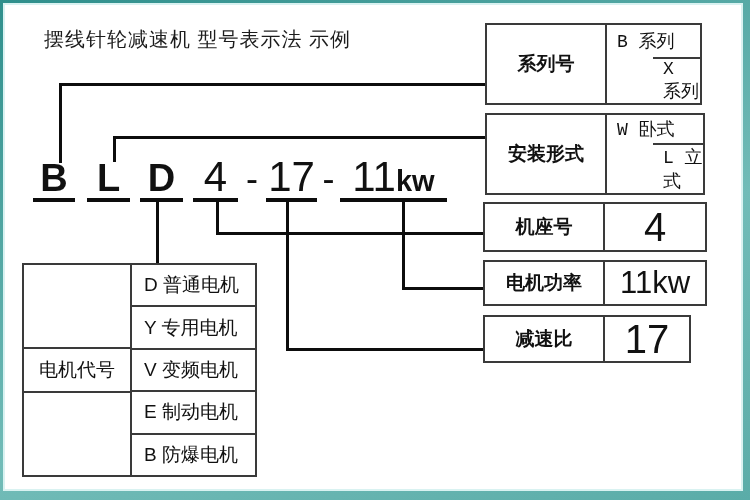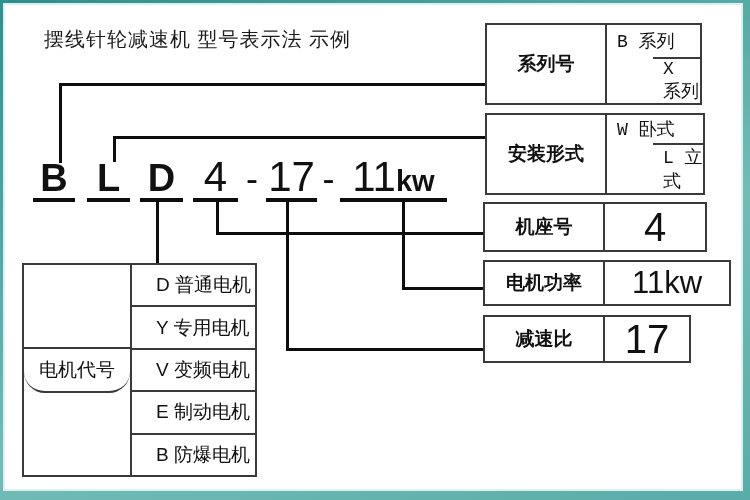--- a/index.html
+++ b/index.html
@@ -51,42 +51,42 @@
   .v-ratio{left:286px;top:202px;width:3px;height:149px;}
   .h-ratio{left:286px;top:348px;width:197px;height:3px;}
   .v-power{left:402px;top:202px;width:3px;height:88px;}
   .h-power{left:402px;top:287px;width:81px;height:3px;}
 
   
   .rbox{border:2px solid var(--border-gray);background:#fff;display:flex;}
   .rbox-series{left:485px;top:23px;width:217px;height:82px;}
   .rbox-mount{left:485px;top:113px;width:220px;height:82px;}
   .rbox-frame{left:483px;top:202px;width:224px;height:50px;}
-  .rbox-power{left:483px;top:260px;width:248px;height:46px;}
+  .rbox-power{left:483px;top:260px;width:224px;height:46px;}
   .rbox-ratio{left:483px;top:315px;width:208px;height:48px;}
   .rbox-label{width:118px;display:flex;align-items:center;justify-content:center;
               font-weight:700;font-size:19px;}
   .rbox-vals{flex:1;border-left:2px solid var(--border-gray);display:flex;flex-direction:column;}
   .rbox-val{flex:1;display:flex;align-items:center;padding-left:10px;font-size:18px;
             font-family:Liberation Mono, monospace;}
   .rbox-val + .rbox-val{border-top:2px solid var(--border-gray);margin-left:46px;}
   .rbox-big{flex:1;border-left:2px solid var(--border-gray);display:flex;align-items:center;
             justify-content:center;font-size:40px;font-weight:400;}
   .rbox-power .rbox-big{font-size:31px;}
 
   
   .mtable{left:22px;top:263px;width:235px;height:214px;border:2px solid var(--border-gray);
           display:flex;background:#fff;}
   .mtable-left{width:106px;display:flex;flex-direction:column;}
   .mcell{display:flex;align-items:center;justify-content:center;font-size:19px;}
   .mcell-top{flex:2;border-bottom:2px solid var(--border-gray);}
-  .mcell-mid{flex:1;border-bottom:2px solid var(--border-gray);border-radius:21px;}
+  .mcell-mid{flex:1;border-bottom:2px solid var(--border-gray);}
   .mcell-bot{flex:2;}
   .mtable-right{flex:1;border-left:2px solid var(--border-gray);display:flex;flex-direction:column;}
-  .mrow{flex:1;display:flex;align-items:center;padding-left:24px;font-size:19px;}
+  .mrow{flex:1;display:flex;align-items:center;padding-left:12px;font-size:19px;}
   .mrow + .mrow{border-top:2px solid var(--border-gray);}
 </style>
 </head>
 <body>
 
 <div class="frame">
   <div class="canvas"></div>
 
   <div class="abs title">摆线针轮减速机 型号表示法  示例</div>
 

